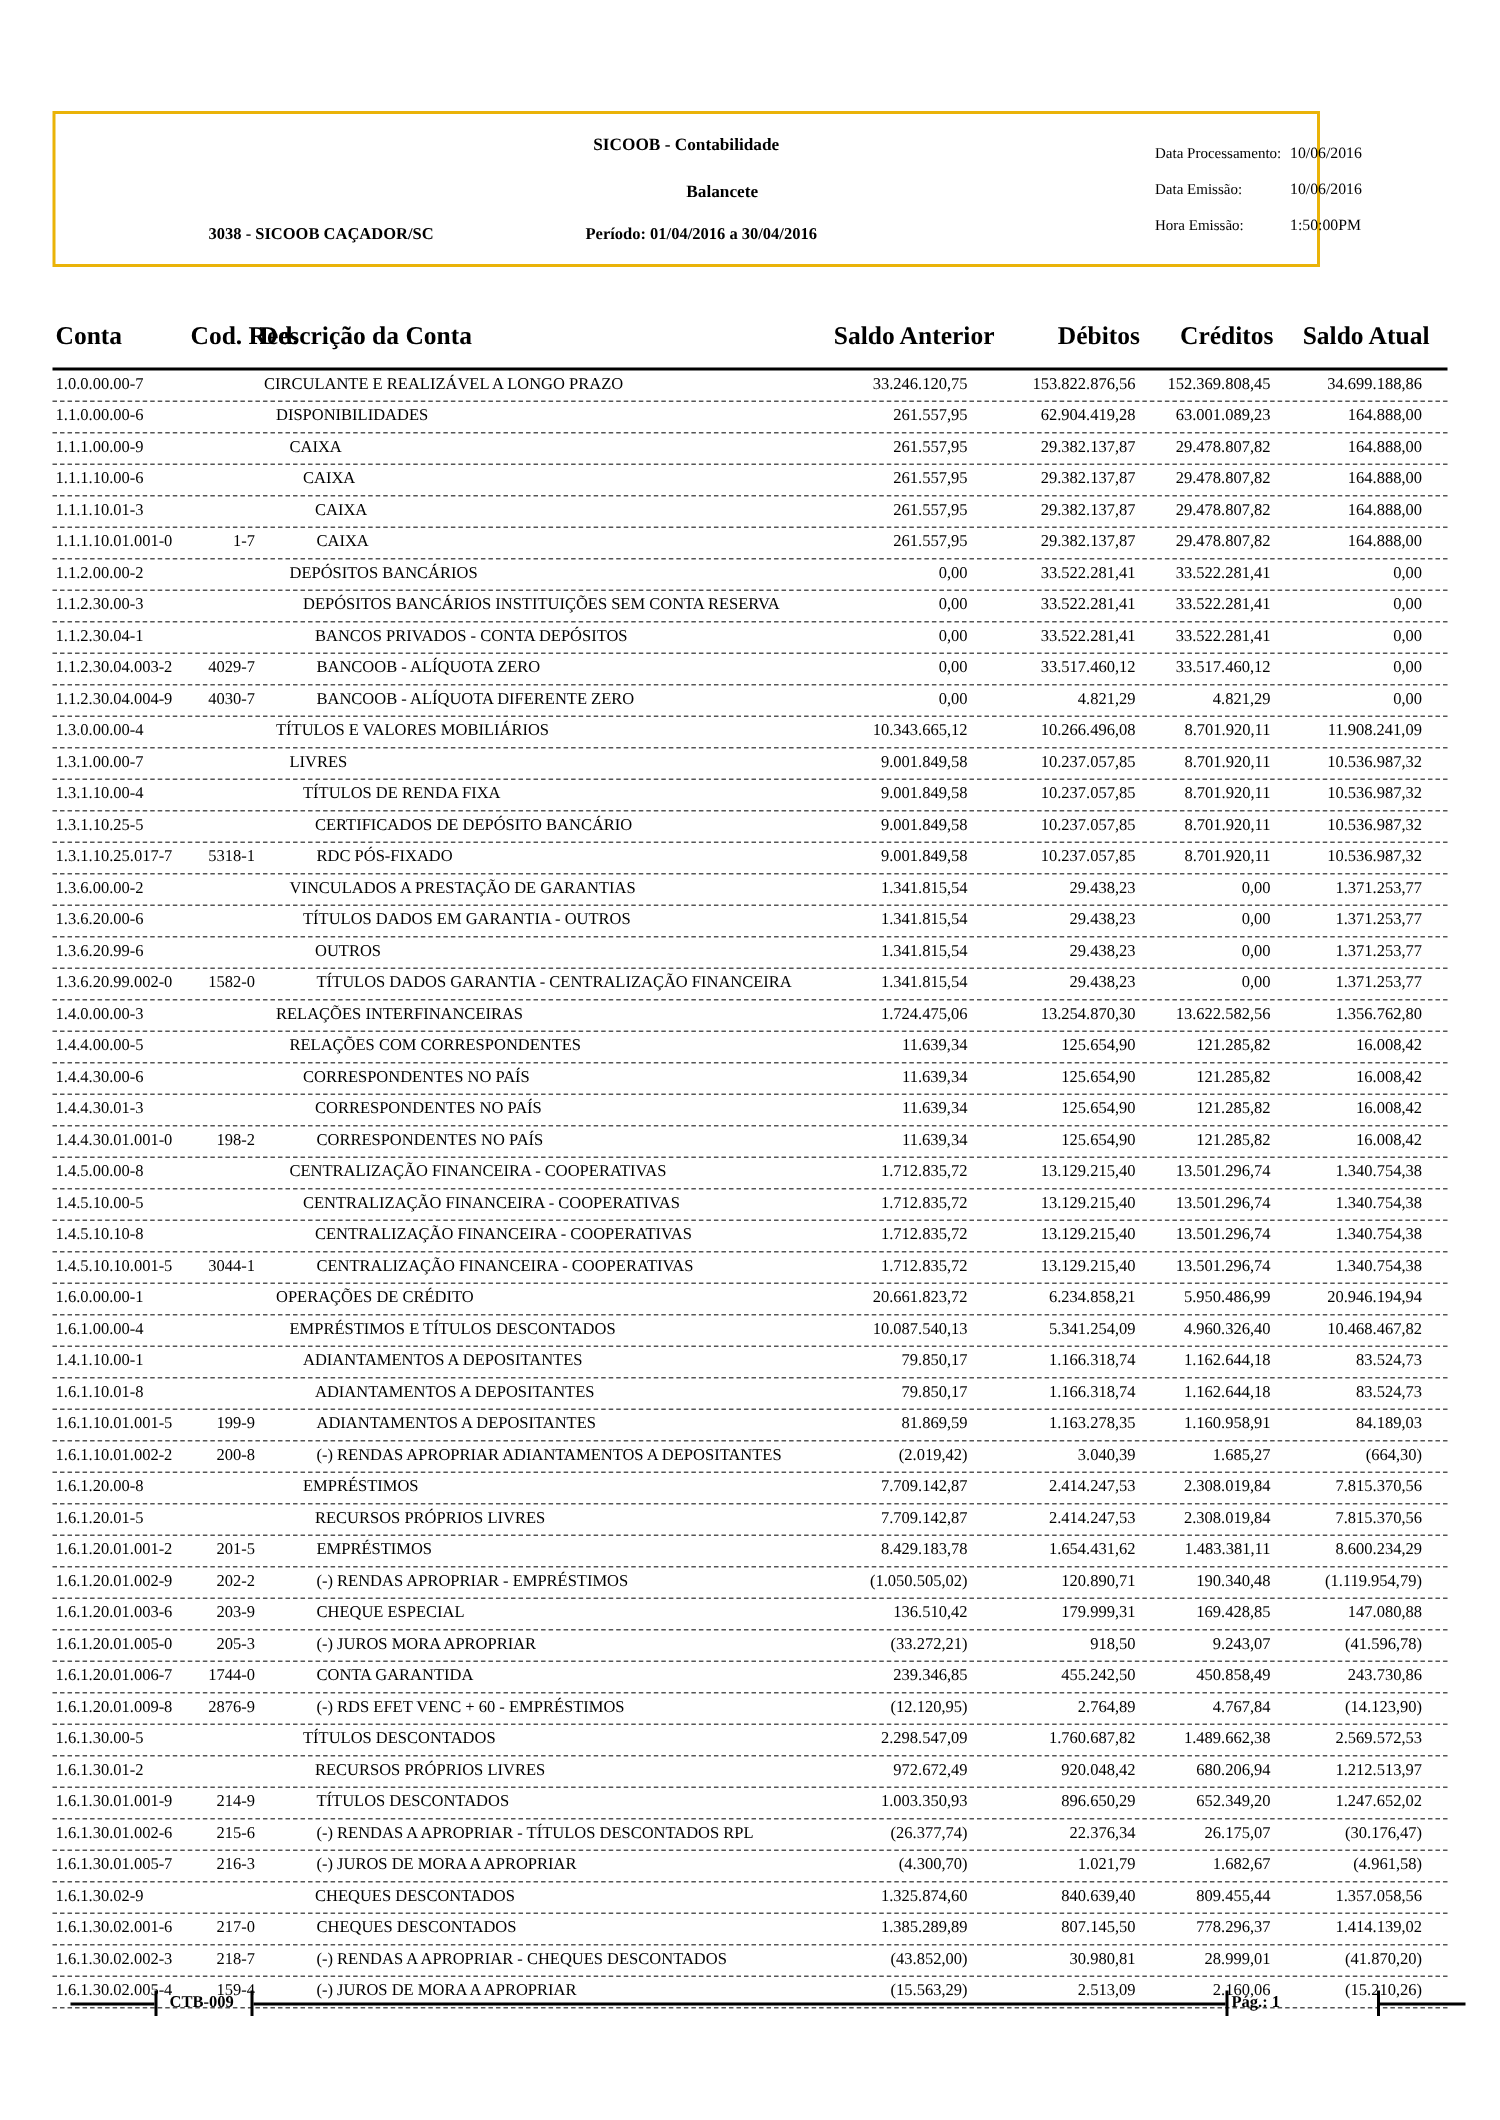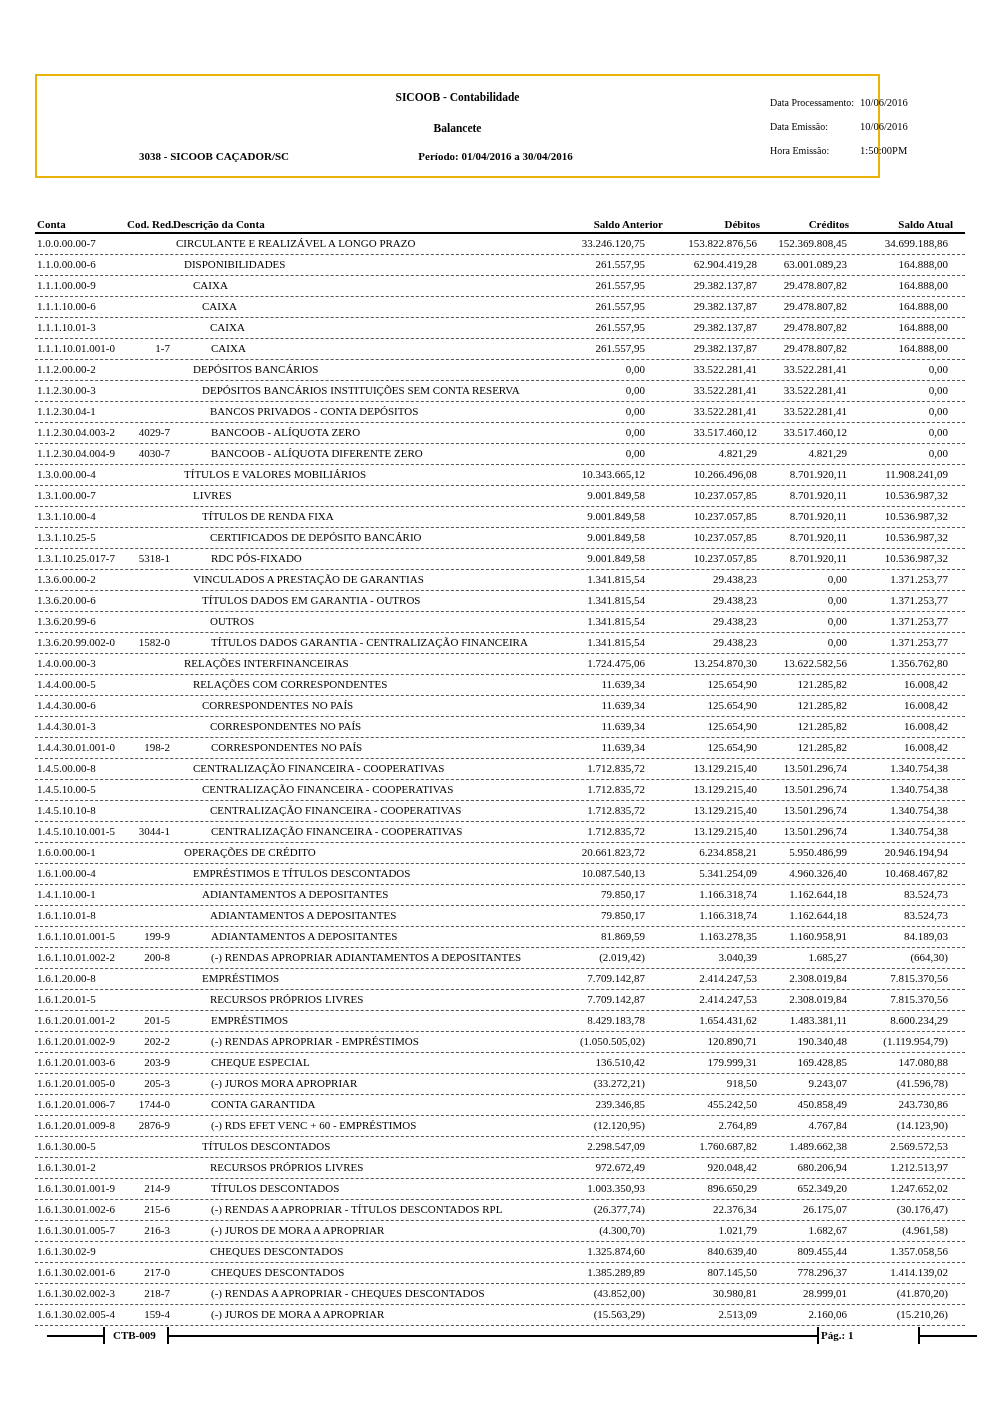--- a/index.html
+++ b/index.html
@@ -10,36 +10,36 @@
     font-family:"Liberation Serif","DejaVu Serif",serif;
     color:#000;
     overflow:hidden;
   }
   
   .header-box{
     position:absolute;left:35px;top:74px;width:845px;height:104px;
     border:2px solid #eab308;box-sizing:border-box;
   }
   .hb-title{position:absolute;top:15px;left:0;width:100%;text-align:center;font-weight:bold;font-size:11.5px;}
-  .hb-subtitle{position:absolute;top:46px;left:0;width:100%;text-align:center;font-weight:bold;font-size:11.5px;}
+  .hb-subtitle{position:absolute;top:46px;left:0;width:100%;text-align:center;font-weight:bold;font-size:11.5px;padding-left:24px;}
   .hb-entity{position:absolute;top:74px;left:102px;font-weight:bold;font-size:11px;}
-  .hb-period{position:absolute;top:74px;left:0;width:100%;text-align:center;font-weight:bold;font-size:11px;padding-left:20px;box-sizing:border-box;margin-left:28px;}
+  .hb-period{position:absolute;top:74px;left:0;width:100%;text-align:center;font-weight:bold;font-size:11px;padding-left:20px;box-sizing:border-box;}
   .hb-meta-label{position:absolute;left:733px;font-size:10px;}
   .hb-meta-value{position:absolute;left:823px;font-size:10.5px;}
   .m0{top:21px}.m1{top:45px}.m2{top:69px}
   
   .report-table{position:absolute;left:35px;top:218px;width:930px;}
   .thead,.trow{
     display:grid;
     grid-template-columns:90px 48px 1fr 115px 112px 90px 118px;
     align-items:start;
   }
   .thead{
-    font-weight:bold;font-size:11px;line-height:12px;
-    border-bottom:2px solid #000;padding-bottom:2px;
+    font-weight:bold;font-size:17px;line-height:12px;
+    border-bottom:2px solid #000;padding-bottom:15px;
   }
   .thead .hc{white-space:nowrap;}
   .h-conta{padding-left:2px;}
   .h-cod{padding-left:2px;text-align:right;}
   .h-num{text-align:right;}
   .h-sa{transform:translateX(18px);}
   .h-de{transform:translateX(3px);}
   .h-cr{transform:translateX(2px);}
   .h-st{transform:translateX(5px);padding-right:17px;}
   .trow{

